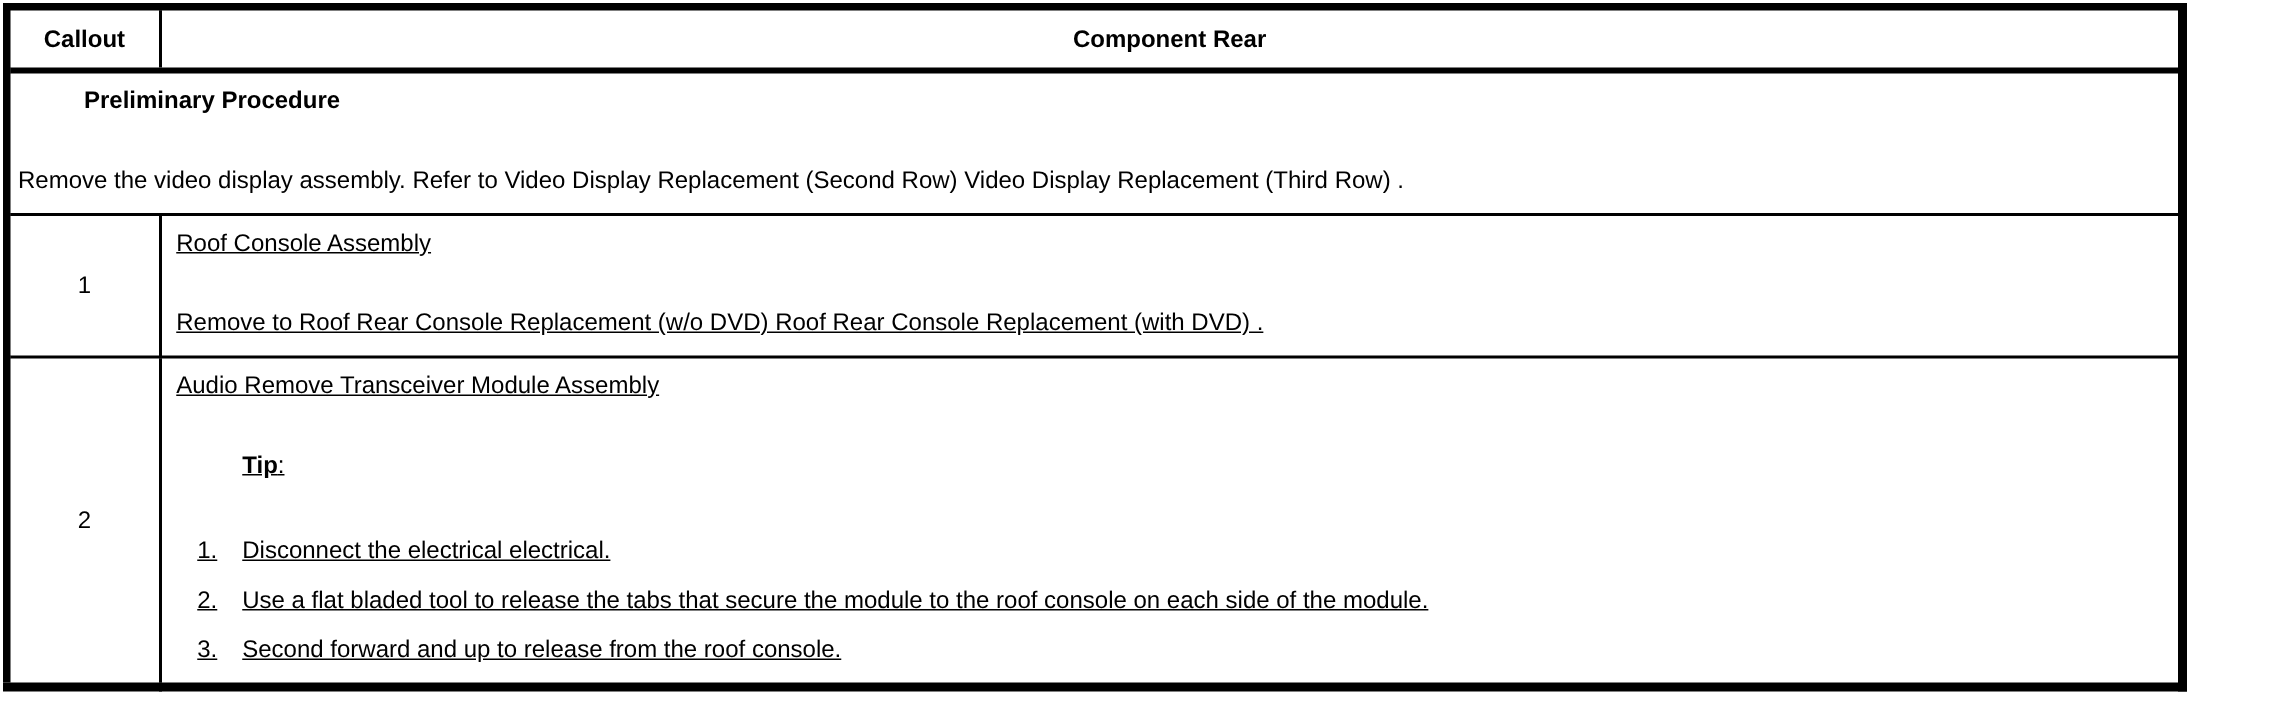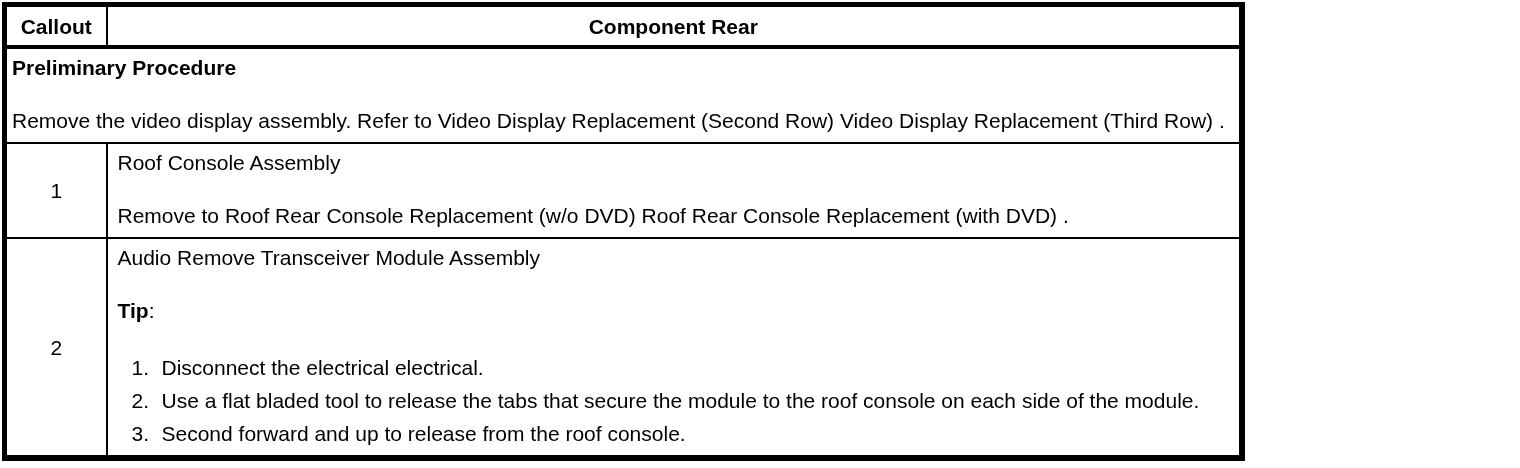--- a/index.html
+++ b/index.html
@@ -13,26 +13,26 @@
     color: #000000;
   }
   .page {
     position: relative;
     width: 1520px;
     height: 468px;
   }
   table.doc-table {
     border-collapse: collapse;
     table-layout: fixed;
-    width: 1243px;
+    width: 1456px;
     margin: 2px 0 0 2px;
     border: 5px solid #000;
     border-right-width: 6px;
     border-bottom-width: 6px;
-    font-size: 21px;
+    font-size: 16px;
     line-height: 27px;
   }
   col.col-callout { width: 102px; }
   th, td {
     border: 2px solid #000;
     padding: 0;
     vertical-align: top;
     font-weight: normal;
     text-align: left;
   }
@@ -45,23 +45,24 @@
   }
   td.prelim-td {
     padding: 5px 8px 8px 5px;
   }
   td.callout-td {
     text-align: center;
     vertical-align: middle;
   }
   td.content-td {
     padding: 5px 8px 8px 10px;
+    text-decoration: underline;
   }
   p { margin: 0; }
-  .bold { font-weight: bold; }
+  .bold { font-weight: bold; margin-left: 44px; }
   p.gap { margin-top: 26px; }
   ol.steps {
     list-style: none;
     margin: 30px 0 0 0;
     padding: 0 0 0 14px;
   }
   ol.steps li {
     display: flex;
     margin-bottom: 6px;
   }

